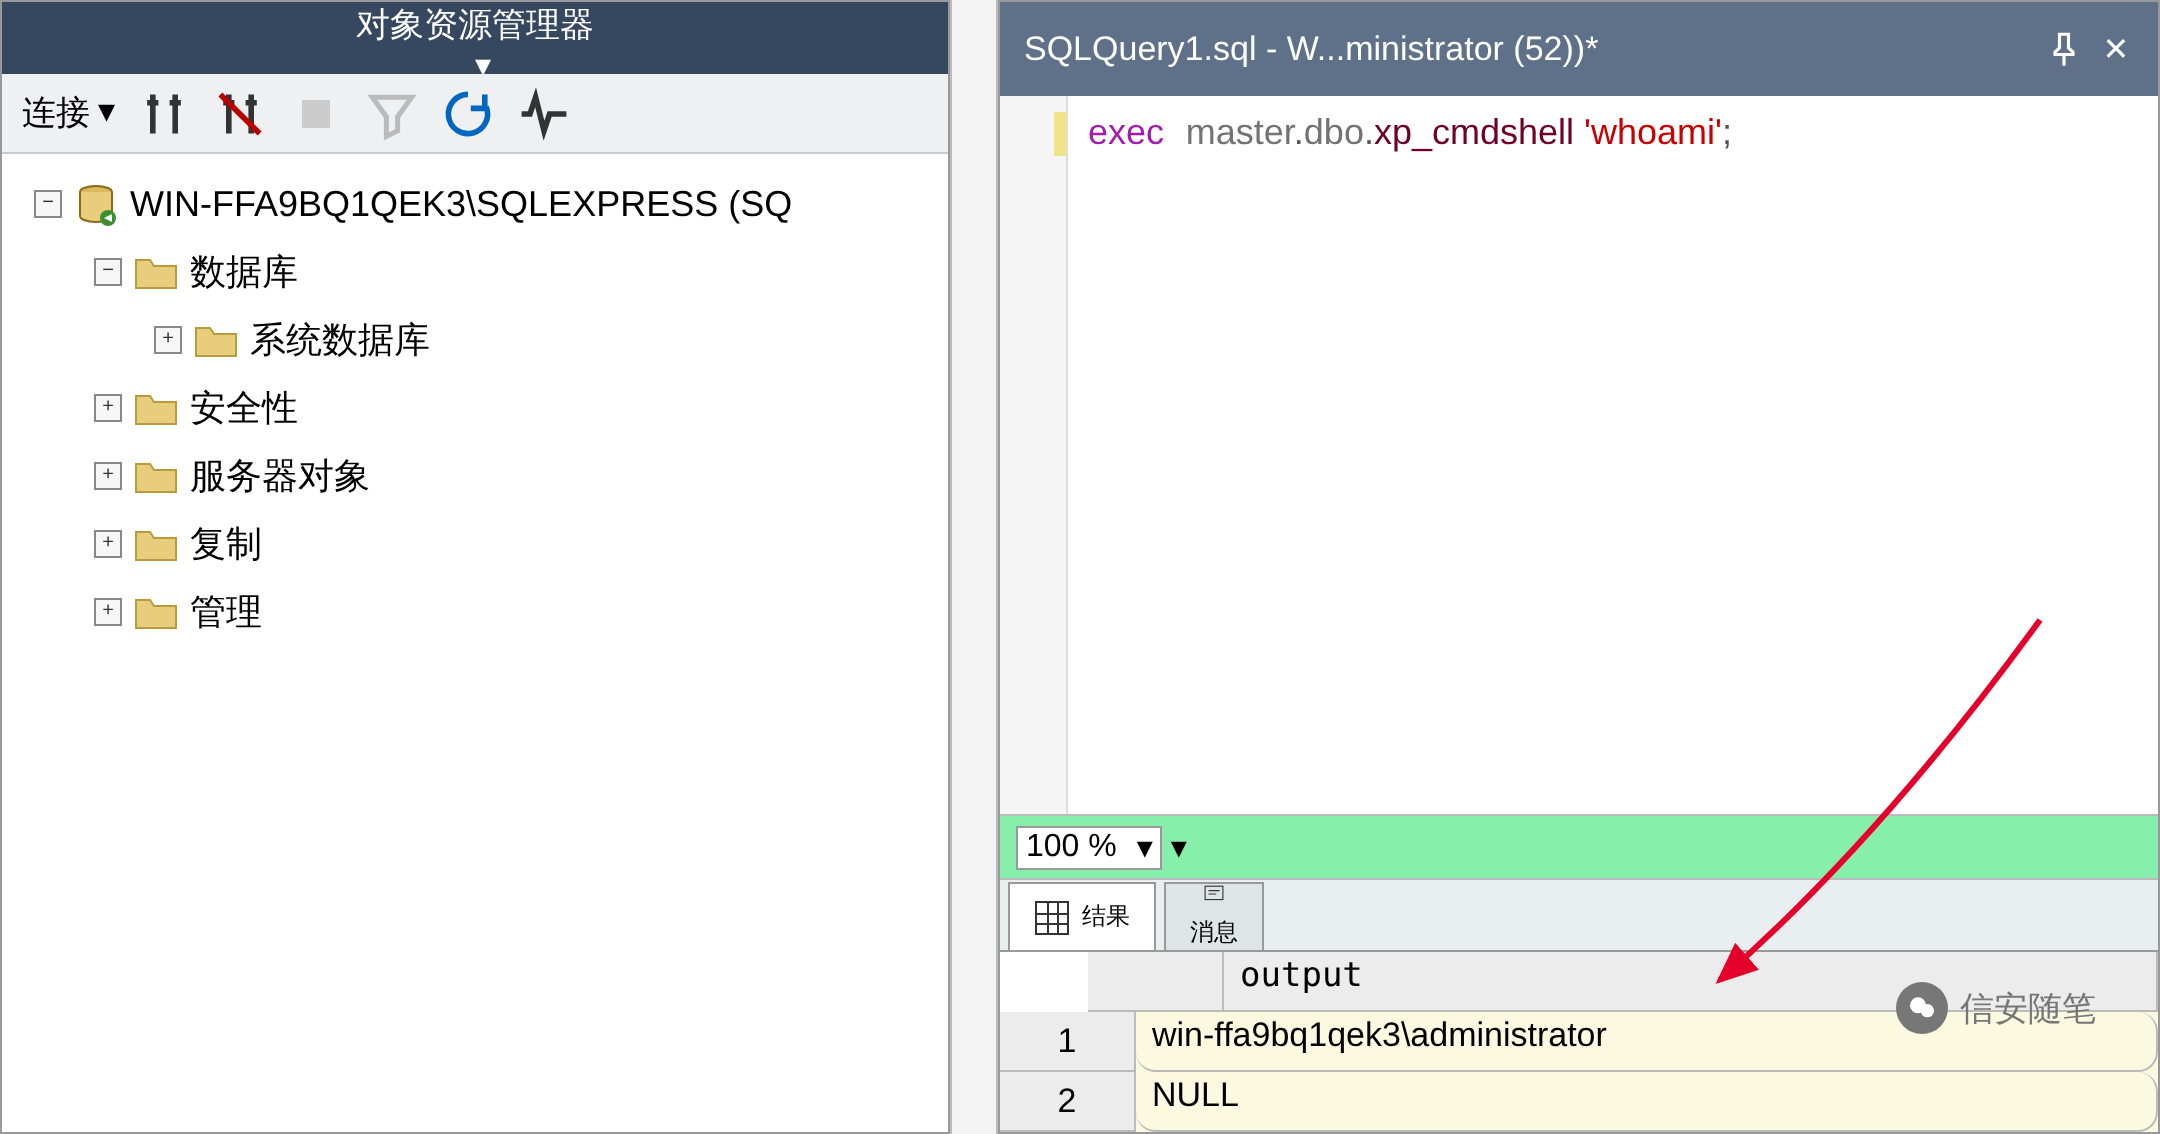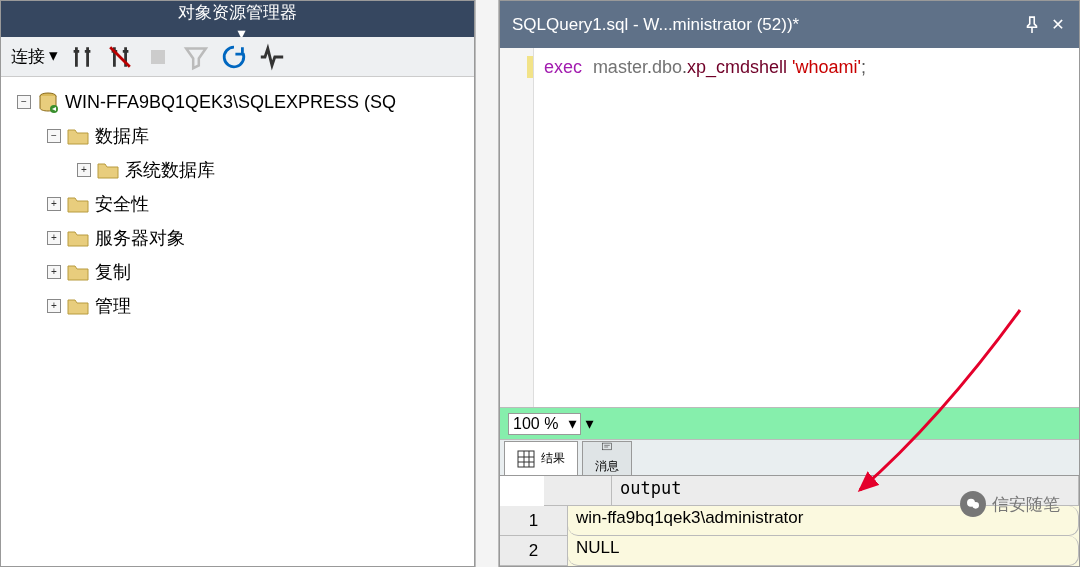--- a/index.html
+++ b/index.html
@@ -50,21 +50,21 @@
 
     .results { border-top: 1px solid #999; display: flex; flex-direction: column; }
     .res-header { display: flex; height: 30px; font-size: 17px; padding-left: 44px; }
     .res-header .rowhead { width: 68px; background: #ececec; border-right: 1px solid #bbb; border-bottom: 1px solid #bbb; }
     .res-header .colhead { flex: 1; background: #ececec; border-right: 1px solid #bbb; border-bottom: 1px solid #bbb; padding: 2px 8px; font-family: Consolas, monospace; }
     .res-row { display: flex; height: 30px; font-size: 17px; background: #fbf9df; font-family: Consolas, monospace; }
     .res-row .rowhead { width: 68px; background: #ececec; border-right: 1px solid #bbb; border-bottom: 1px solid #bbb; display: flex; align-items: center; justify-content: center; }
     .res-row .cell { flex: 1; border-right: 1px solid #bbb; border-bottom: 1px solid #bbb; padding: 2px 8px; border-radius: 10px; }
 
     .arrow-overlay { position: absolute; right: 40px; top: 300px; pointer-events: none; }
-    .watermark { position: absolute; right: 20px; bottom: 50px; display: flex; align-items: center; gap: 6px; font-size: 17px; color: #777; }
+    .watermark { position: absolute; right: 32px; bottom: 50px; display: flex; align-items: center; gap: 6px; font-size: 17px; color: #777; }
     .wechat-ic { width: 26px; height: 26px; border-radius: 50%; background: #777; display: inline-flex; align-items: center; justify-content: center; }
   </style>
 </head>
 <body>
 
 <div class="left-panel">
   <div class="panel-title">
     <span>对象资源管理器</span>
     <span class="spacer"></span>
     <span class="title-icon">▾</span>

